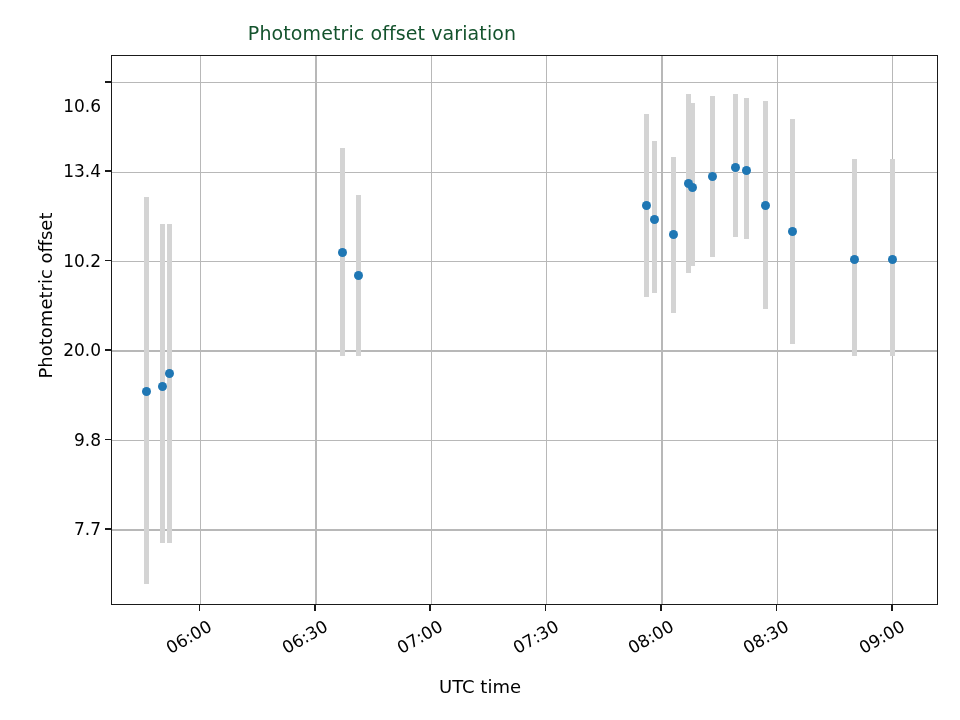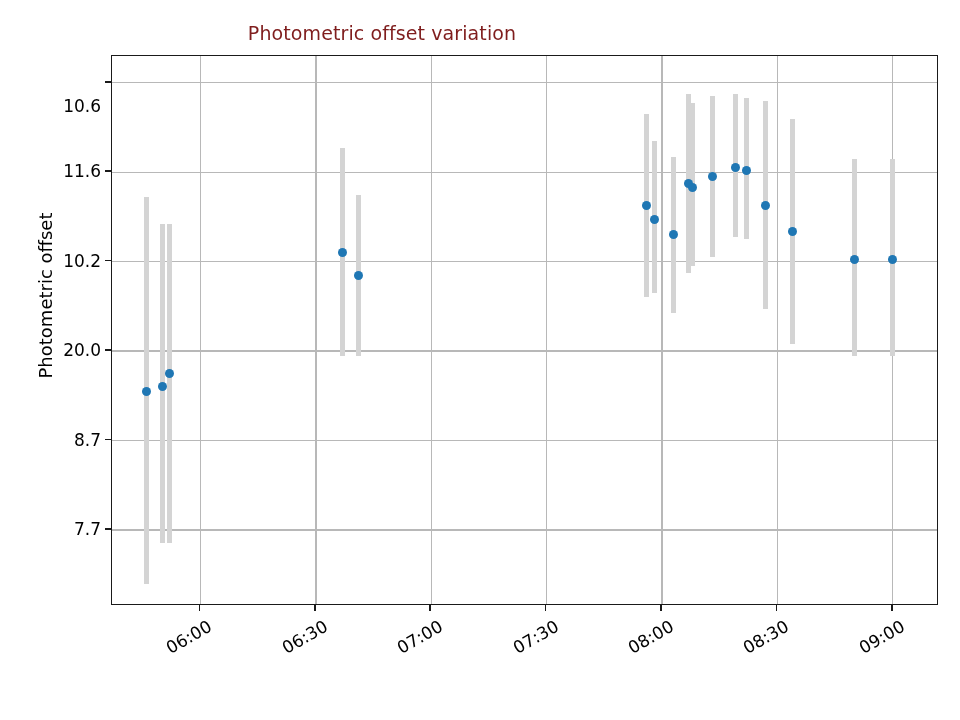--- a/index.html
+++ b/index.html
@@ -20,21 +20,21 @@
     height: 720px;
     background: #ffffff;
   }
   #chart-title {
     position: absolute;
     left: 0;
     top: 22px;
     width: 764px;
     text-align: center;
     font-size: 19px;
-    color: #7f1d1d;
+    color: #14532d;
     letter-spacing: 0.1px;
   }
   
   #plot-area {
     position: absolute;
     left: 111px;
     top: 55px;
     width: 827px;
     height: 550px;
     border: 1.6px solid #1a1a1a;
@@ -187,42 +187,43 @@
         <div class="point" style="left: 680.833px; top: 175.732px;"></div>
         <div class="point" style="left: 742.377px; top: 203.455px;"></div>
         <div class="point" style="left: 780.842px; top: 203.455px;"></div>
       </div>
   </div>
 
   <div id="ytick-layer">
       <div class="ytick-mark" style="top: 528.184px;"></div>
       <div class="ytick-label" style="top: 528.984px;">7.7</div>
       <div class="ytick-mark" style="top: 438.753px;"></div>
-      <div class="ytick-label" style="top: 439.553px;">8.7</div>
+      <div class="ytick-label" style="top: 439.553px;">9.8</div>
       <div class="ytick-mark" style="top: 349.322px;"></div>
       <div class="ytick-label" style="top: 350.122px;">20.0</div>
       <div class="ytick-mark" style="top: 259.891px;"></div>
       <div class="ytick-label" style="top: 260.691px; margin-left: 43px;">10.2</div>
       <div class="ytick-mark" style="top: 170.46px;"></div>
-      <div class="ytick-label" style="top: 171.26px;">11.6</div>
+      <div class="ytick-label" style="top: 171.26px;">13.4</div>
       <div class="ytick-mark" style="top: 81.0293px;"></div>
       <div class="ytick-label" style="top: 81.8293px; margin-top: 24px;">10.6</div>
     </div>
   <div id="xtick-layer">
       <div class="xtick-mark" style="left: 198.67px;"></div>
       <div class="xtick-label" style="left: 5.46977px; width: 200px;">06:00</div>
       <div class="xtick-mark" style="left: 314.065px;"></div>
       <div class="xtick-label" style="left: 120.865px; width: 200px;">06:30</div>
       <div class="xtick-mark" style="left: 429.46px;"></div>
       <div class="xtick-label" style="left: 236.26px; width: 200px;">07:00</div>
       <div class="xtick-mark" style="left: 544.856px;"></div>
       <div class="xtick-label" style="left: 351.656px; width: 200px;">07:30</div>
       <div class="xtick-mark" style="left: 660.251px;"></div>
       <div class="xtick-label" style="left: 467.051px; width: 200px;">08:00</div>
       <div class="xtick-mark" style="left: 775.647px;"></div>
       <div class="xtick-label" style="left: 582.447px; width: 200px;">08:30</div>
       <div class="xtick-mark" style="left: 891.042px;"></div>
       <div class="xtick-label" style="left: 697.842px; width: 200px;">09:00</div>
     </div>
 
+  <div id="xaxis-label">UTC time</div>
   <div id="yaxis-label">Photometric offset</div>
 
 </div>
 
 </body></html>

